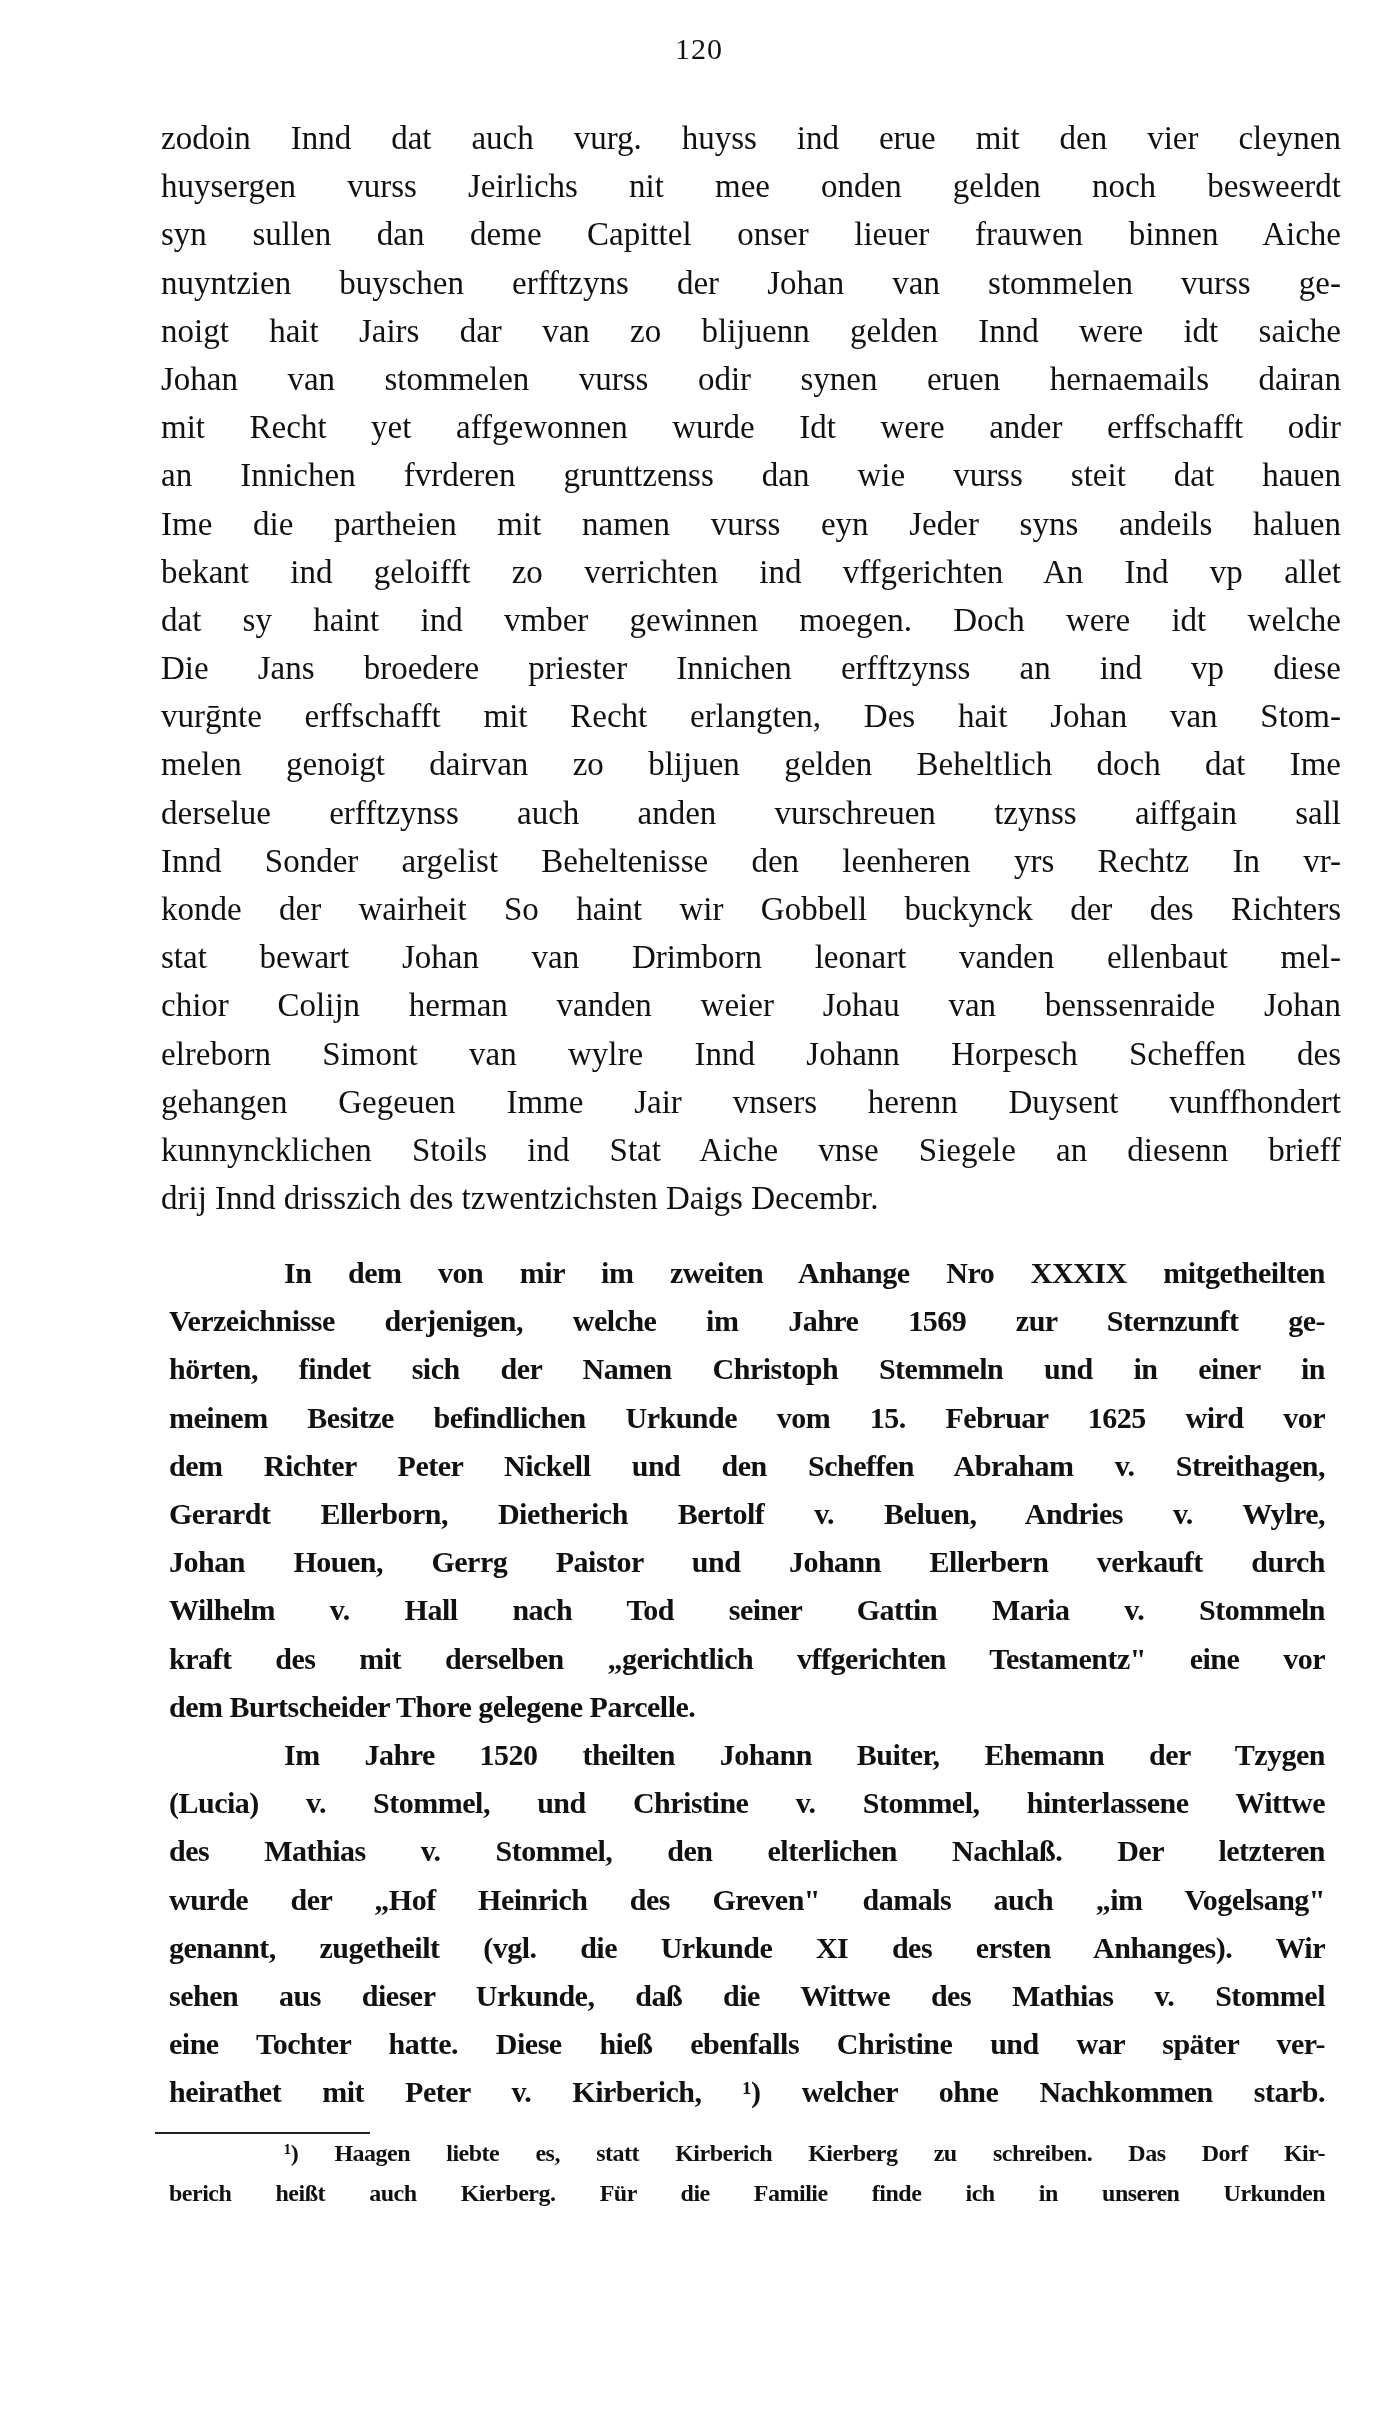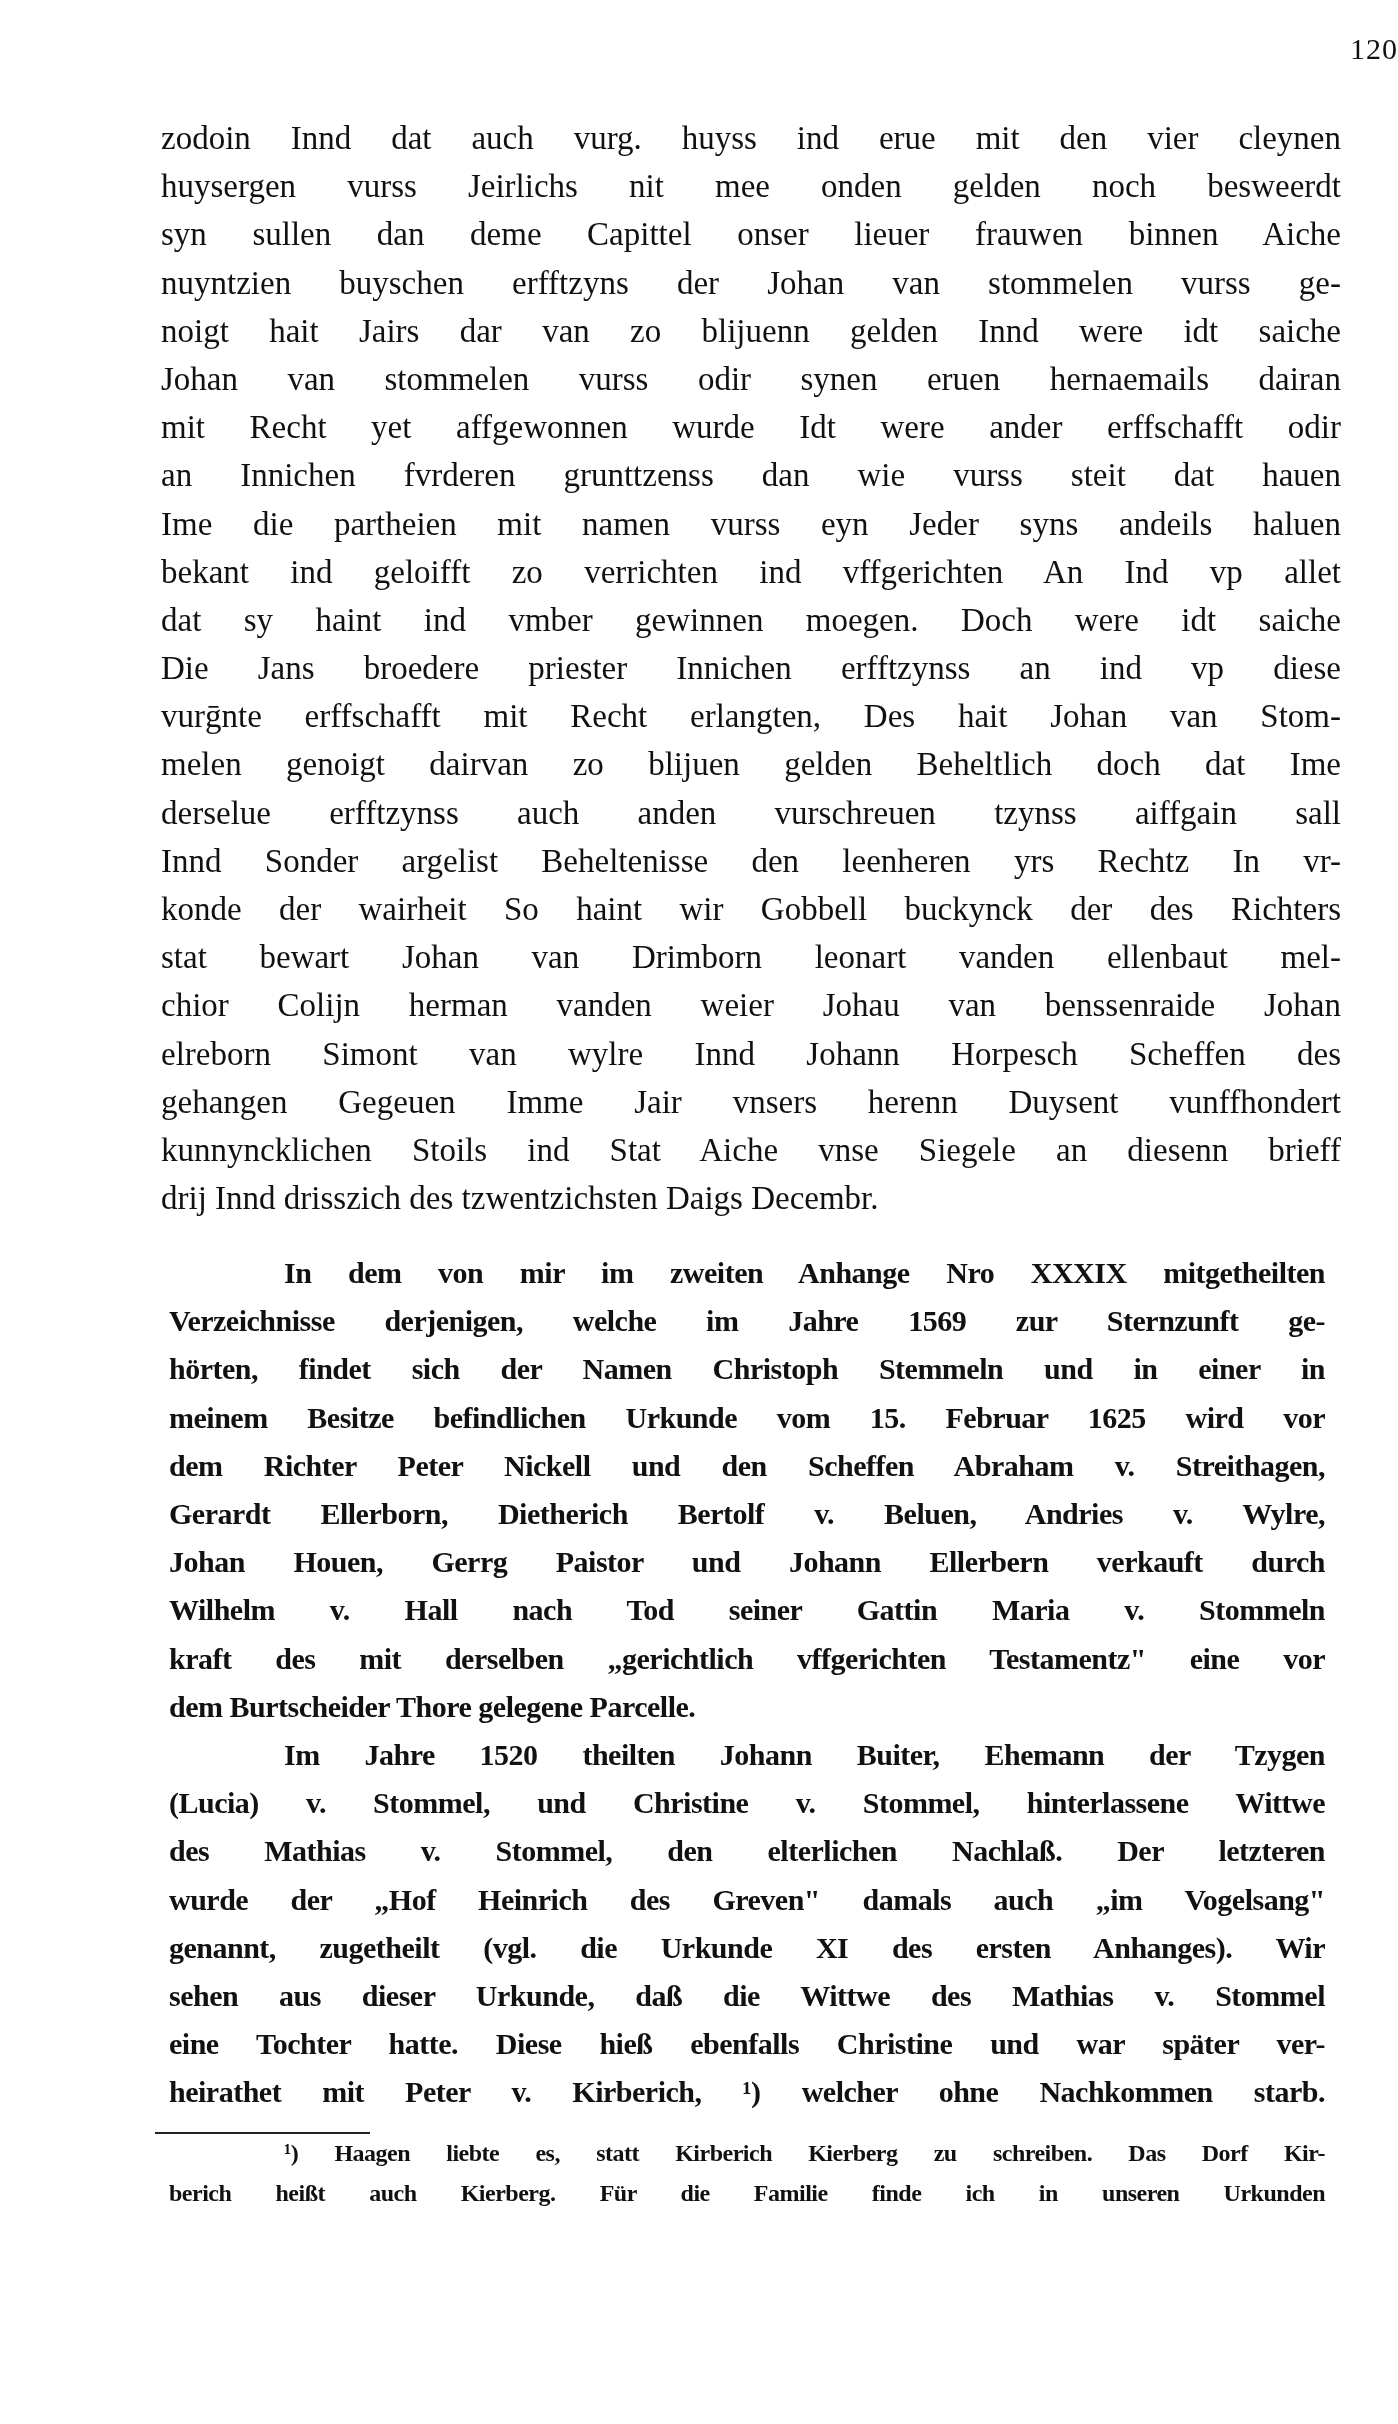--- a/index.html
+++ b/index.html
@@ -1,18 +1,18 @@
 <!DOCTYPE html>
 <html><head>
 <meta charset="utf-8">
 <style>
   html, body { margin: 0; padding: 0; background: #ffffff; }
   body { width: 1398px; height: 2424px; position: relative; overflow: hidden; color: #111; }
   .page-number {
-    position: absolute; top: 32px; left: 0; width: 1398px; text-align: right;
+    position: absolute; top: 32px; left: 0; width: 1398px; text-align: center;
     font-family: "Liberation Serif", serif; font-size: 30px; letter-spacing: 1px;
   }
   .block { position: absolute; left: 145px; width: 1180px; }
   .line {
     display: block; height: 48.2px; line-height: 48.2px; white-space: nowrap;
     text-align: justify; text-align-last: justify;
     font-family: "Liberation Serif", serif; font-size: 33px;
     transform-origin: left center;
   }
   .line.last { text-align-last: left; }
@@ -34,21 +34,21 @@
   <span class="line">zodoin Innd dat auch vurg. huyss ind erue mit den vier cleynen</span>
   <span class="line">huysergen vurss Jeirlichs nit mee onden gelden noch besweerdt</span>
   <span class="line">syn sullen dan deme Capittel onser lieuer frauwen binnen Aiche</span>
   <span class="line">nuyntzien buyschen erfftzyns der Johan van stommelen vurss ge-</span>
   <span class="line">noigt hait Jairs dar van zo blijuenn gelden Innd were idt saiche</span>
   <span class="line">Johan van stommelen vurss odir synen eruen hernaemails dairan</span>
   <span class="line">mit Recht yet affgewonnen wurde Idt were ander erffschafft odir</span>
   <span class="line">an Innichen fvrderen grunttzenss dan wie vurss steit dat hauen</span>
   <span class="line">Ime die partheien mit namen vurss eyn Jeder syns andeils haluen</span>
   <span class="line">bekant ind geloifft zo verrichten ind vffgerichten An Ind vp allet</span>
-  <span class="line">dat sy haint ind vmber gewinnen moegen. Doch were idt saiche</span>
+  <span class="line">dat sy haint ind vmber gewinnen moegen. Doch were idt welche</span>
   <span class="line">Die Jans broedere priester Innichen erfftzynss an ind vp diese</span>
   <span class="line">vurḡnte erffschafft mit Recht erlangten, Des hait Johan van Stom-</span>
   <span class="line">melen genoigt dairvan zo blijuen gelden Beheltlich doch dat Ime</span>
   <span class="line">derselue erfftzynss auch anden vurschreuen tzynss aiffgain sall</span>
   <span class="line">Innd Sonder argelist Beheltenisse den leenheren yrs Rechtz In vr-</span>
   <span class="line">konde der wairheit So haint wir Gobbell buckynck der des Richters</span>
   <span class="line">stat bewart Johan van Drimborn leonart vanden ellenbaut mel-</span>
   <span class="line">chior Colijn herman vanden weier Johau van benssenraide Johan</span>
   <span class="line">elreborn Simont van wylre Innd Johann Horpesch Scheffen des</span>
   <span class="line">gehangen Gegeuen Imme Jair vnsers herenn Duysent vunffhondert</span>

